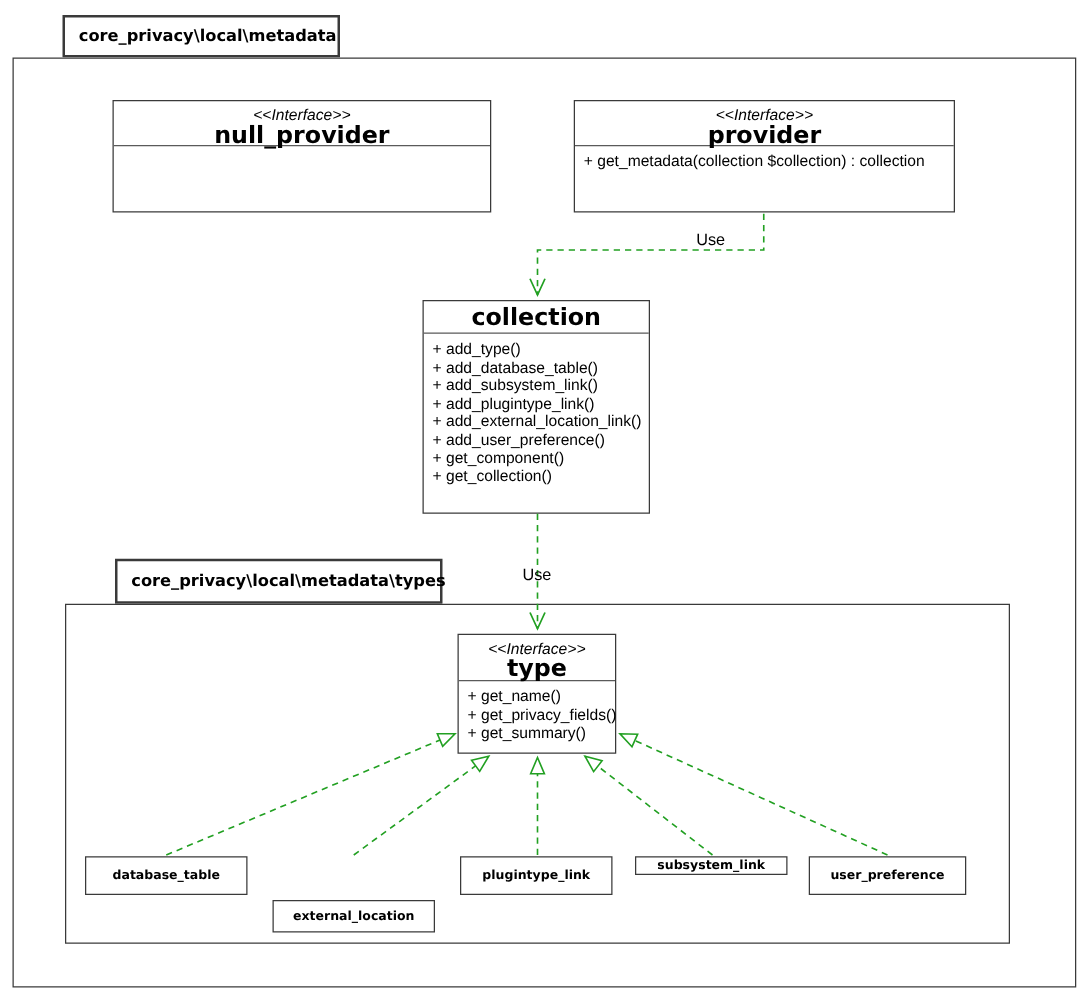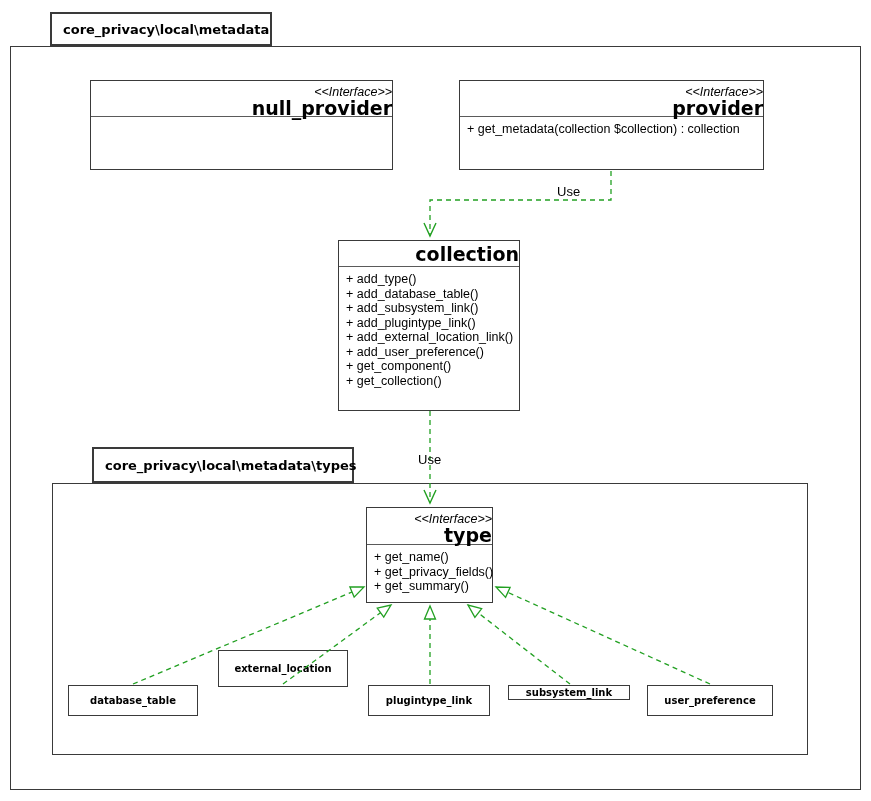--- a/index.html
+++ b/index.html
@@ -40,21 +40,21 @@
   }
   
   .cls{
     position:absolute;
     background:var(--bg);
     border:1.5px solid var(--line);
     box-sizing:border-box;
     z-index:4;
   }
   .cls-header{
-    text-align:right;
+    text-align:center;
     border-bottom:1px solid #5a5a5a;
     padding-top:4px;
     box-sizing:border-box;
   }
   .stereo{
     font-size:12.5px;
     font-style:italic;
     line-height:15px;
   }
   .cname{
@@ -150,21 +150,21 @@
       <div class="cname">type</div>
     </div>
     <div class="methods">
       <div class="m">+ get_name()</div>
       <div class="m">+ get_privacy_fields()</div>
       <div class="m">+ get_summary()</div>
     </div>
   </div>
 
   <div class="mini-cls" style="left:68px;top:685px;width:130px;height:31px;">database_table</div>
-  <div class="mini-cls" style="left:218px;top:650px;width:130px;height:37px;">external_location</div>
+  <div class="mini-cls" style="left:218px;top:720px;width:130px;height:26px;">external_location</div>
   <div class="mini-cls" style="left:368px;top:685px;width:122px;height:31px;">plugintype_link</div>
   <div class="mini-cls" style="left:508px;top:685px;width:122px;height:15px;">subsystem_link</div>
   <div class="mini-cls" style="left:647px;top:685px;width:126px;height:31px;">user_preference</div>
 
   <div class="use-label" style="left:557px;top:184px;">Use</div>
   <div class="use-label" style="left:418px;top:452px;">Use</div>
 
   <svg class="arrows" width="871" height="801" viewBox="0 0 871 801">
     <defs>
       <marker id="openV" markerUnits="userSpaceOnUse" markerWidth="20" markerHeight="20" refX="15" refY="8" orient="auto">

